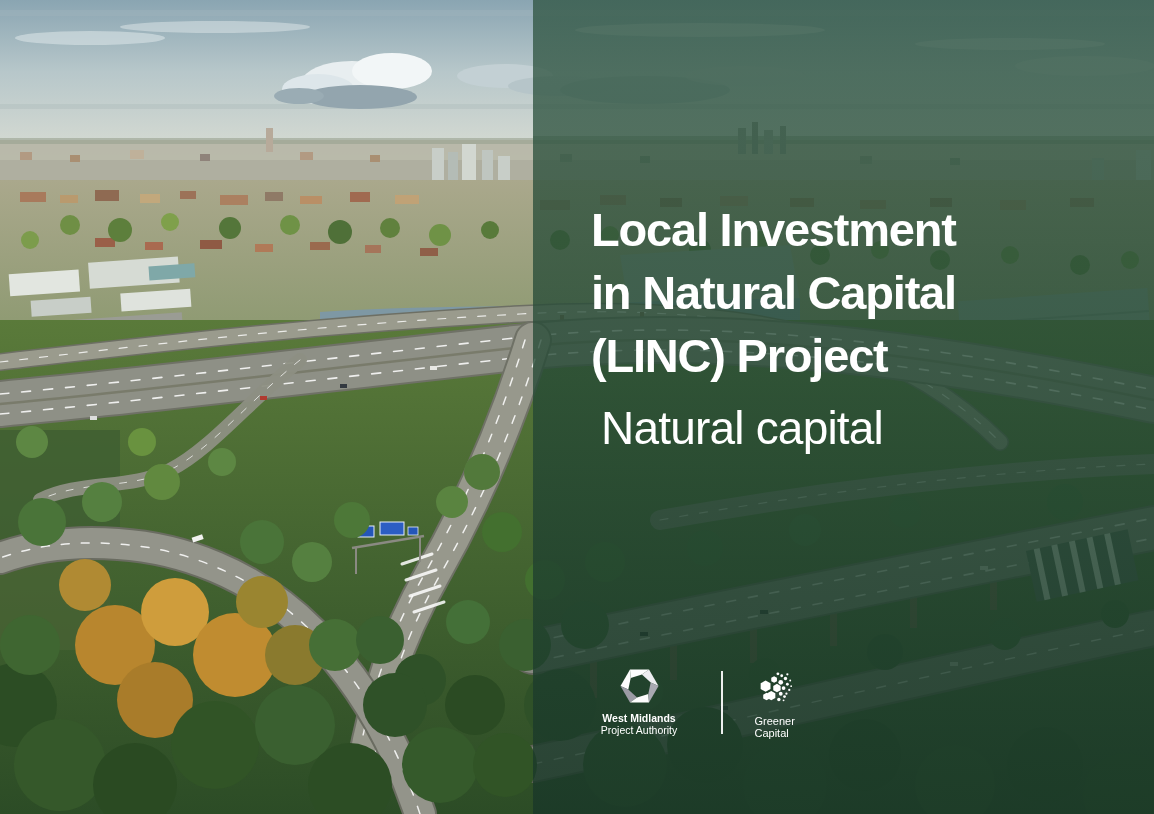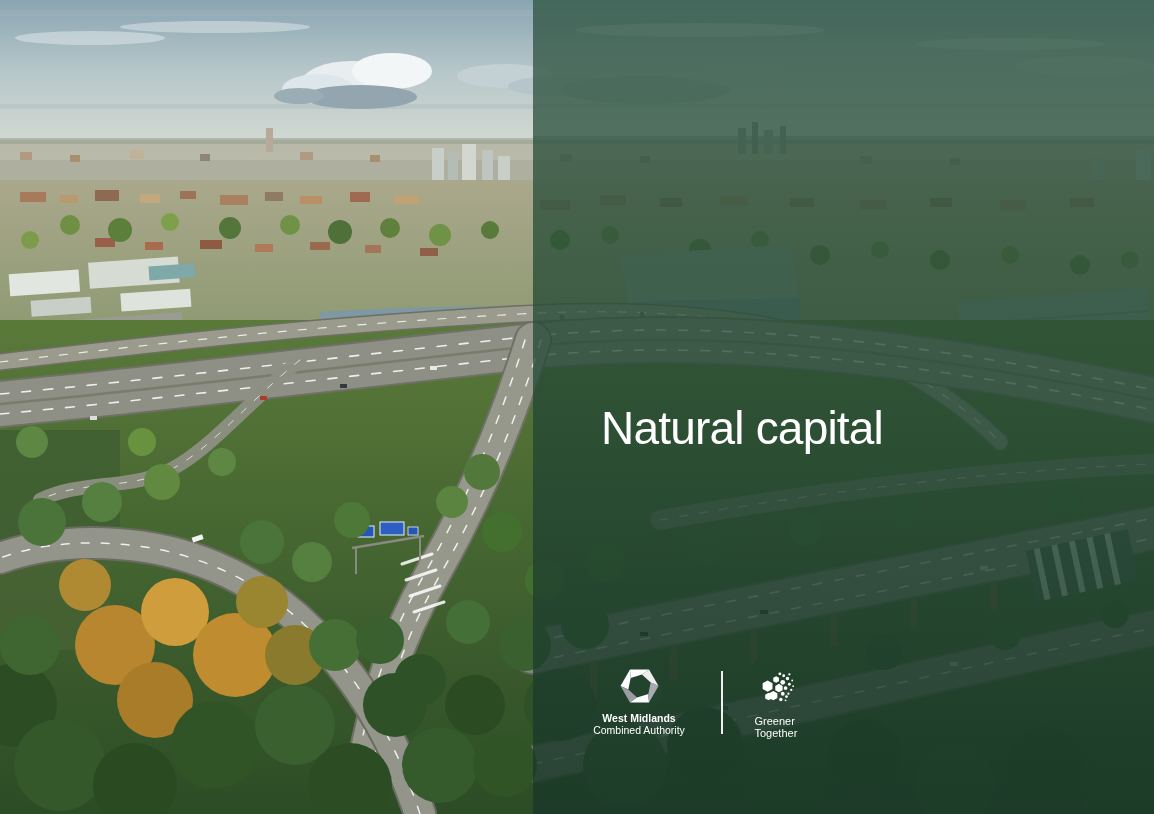--- a/index.html
+++ b/index.html
@@ -335,38 +335,43 @@
       <circle cx="785" cy="785" r="42" fill="#31542a"></circle>
       <circle cx="865" cy="755" r="36" fill="#2a4a22"></circle>
       <circle cx="955" cy="785" r="40" fill="#35582a"></circle>
       <circle cx="1045" cy="765" r="38" fill="#2c4d24"></circle>
       <circle cx="1125" cy="795" r="42" fill="#315426"></circle>
     </g>
   </svg>
 
   <div class="overlay"></div>
 
+  <div class="title-block">
+    <span class="title-line">Local Investment</span>
+    <span class="title-line">in Natural Capital</span>
+    <span class="title-line">(LINC) Project</span>
+  </div>
   <div class="subtitle-block">
     <span class="subtitle-line">Natural capital</span>
   </div>
 
   <div class="logo-row">
 
     <div class="logo-block left">
       <svg width="41" height="40" viewBox="0 0 40 40">
         <polygon points="39,20 29.5,3.6 22.4,8.5 31.2,16.4" fill="#ededf0"></polygon>
         <polygon points="29.5,3.6 10.5,3.6 11.2,12.1 22.4,8.5" fill="#fdfdfd"></polygon>
         <polygon points="10.5,3.6 1,20 8.8,23.6 11.2,12.1" fill="#fdfdfd"></polygon>
         <polygon points="1,20 10.5,36.4 17.6,31.5 8.8,23.6" fill="#9b9ba4"></polygon>
         <polygon points="10.5,36.4 29.5,36.4 28.8,27.9 17.6,31.5" fill="#fdfdfd"></polygon>
         <polygon points="29.5,36.4 39,20 31.2,16.4 28.8,27.9" fill="#a9a9b2"></polygon>
       </svg>
       <div class="logo-caption">
         <span class="l1">West Midlands</span>
-        <span class="l2">Combined Authority</span>
+        <span class="l2">Project Authority</span>
       </div>
     </div>
 
     <div class="logo-divider"></div>
 
     <div class="logo-block right">
       <svg width="38" height="36" viewBox="0 0 38 38" fill="#ffffff">
         <polygon points="8,10 13.2,13 13.2,19 8,22 2.8,19 2.8,13"></polygon>
         <polygon points="14,21 18.3,23.5 18.3,28.5 14,31 9.7,28.5 9.7,23.5"></polygon>
         <polygon points="20,13.5 23.9,15.75 23.9,20.25 20,22.5 16.1,20.25 16.1,15.75"></polygon>
@@ -383,18 +388,18 @@
         <circle cx="30" cy="24" r="1.2"></circle>
         <circle cx="34" cy="10" r="1"></circle>
         <circle cx="25" cy="5" r="1.5"></circle>
         <circle cx="31" cy="3.5" r="1.2"></circle>
         <circle cx="21" cy="3" r="1.5"></circle>
         <circle cx="35" cy="16" r=".9"></circle>
         <circle cx="27" cy="31" r="1"></circle>
       </svg>
       <div class="logo-caption">
         <span class="l2">Greener</span>
-        <span class="l2">Together</span>
+        <span class="l2">Capital</span>
       </div>
     </div>
 
   </div>
 </div>
 
 </body></html>

